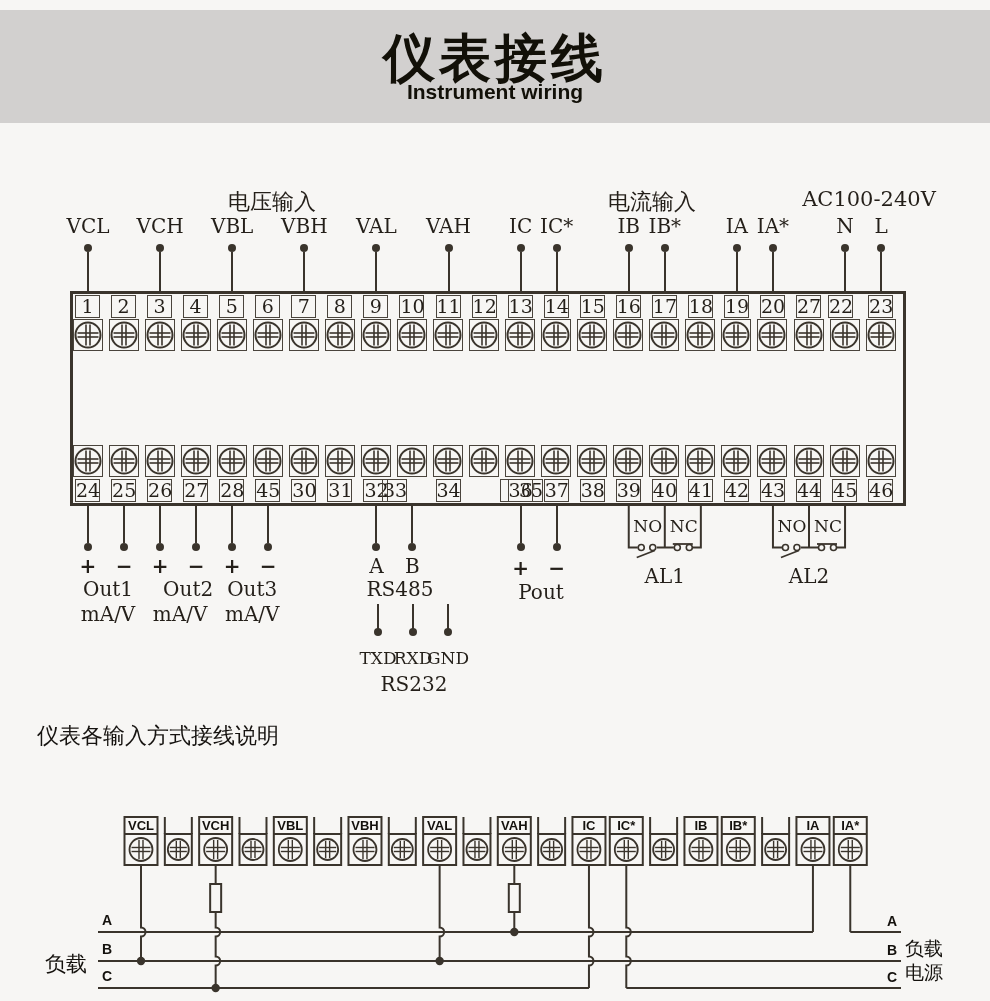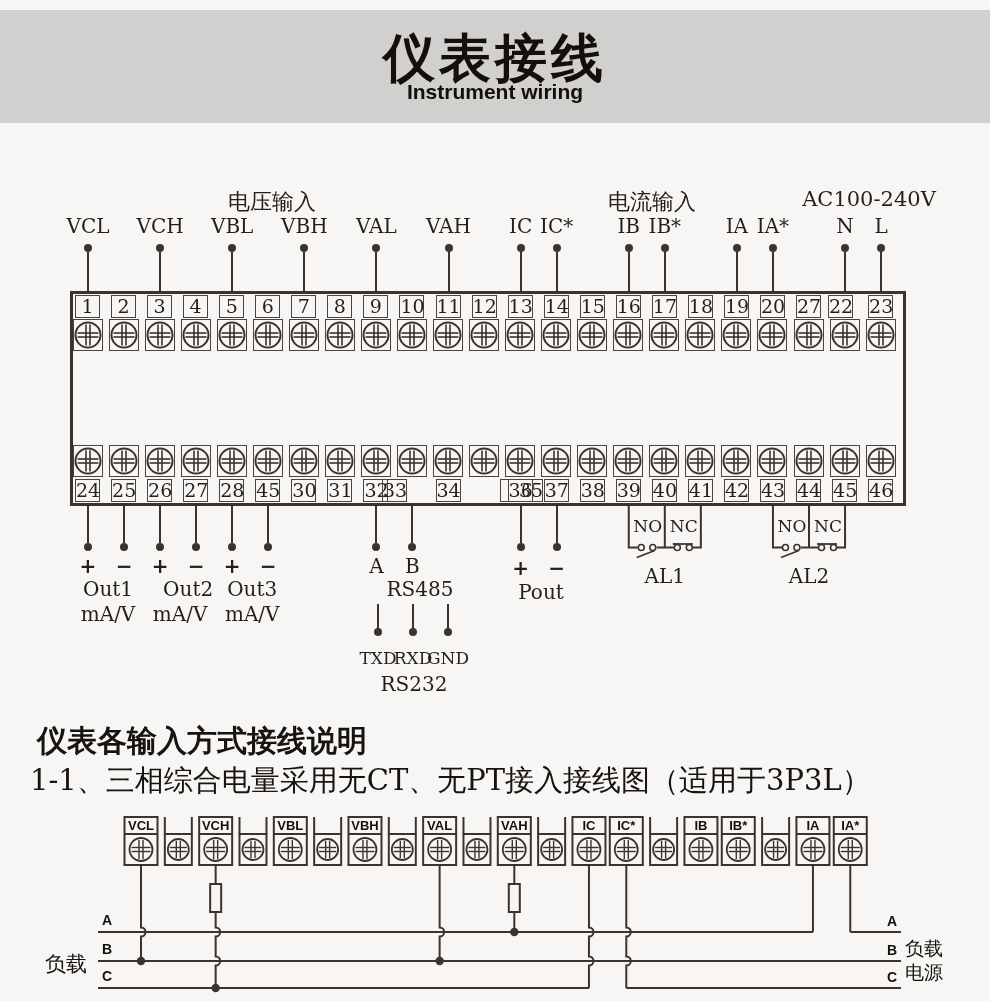--- a/index.html
+++ b/index.html
@@ -19,21 +19,21 @@
   .vwire{width:2px;background:#3a342c;}
   #block{left:70px;top:291px;width:830px;height:209px;border:3px solid #3a342c;}
   .numbox{border:1.5px solid #4a443c;text-align:center;
           font-family:"DejaVu Serif","Liberation Serif",serif;font-size:19px;line-height:21px;}
   .screwbox{border:1.5px solid #4a443c;}
   .sign{transform:translateX(-50%);font-family:"DejaVu Serif","Liberation Serif",serif;
         font-size:20px;font-weight:bold;}
   .conlabel{transform:translateX(-50%);font-family:"DejaVu Serif","Liberation Serif",serif;
             font-size:20px;white-space:nowrap;text-align:center;}
   .small{font-size:17px;}
-  #sec-heading{left:37px;top:721px;font-size:30px;font-weight:bold;color:#161310;white-space:nowrap;}
+  #sec-heading{left:37px;top:721px;font-size:22px;font-weight:normal;color:#161310;white-space:nowrap;}
   #sec-subheading{left:30px;top:761px;font-family:"DejaVu Serif","Liberation Serif",serif;
                   font-size:29px;color:#161310;white-space:nowrap;}
   svg{position:absolute;pointer-events:none;}
   #relay-svg{left:0;top:0;}
   #diagram-svg{left:0;top:811px;}
 </style>
 </head>
 <body>
 
 <div id="canvas">
@@ -572,21 +572,21 @@
       <div class="abs sign" style="left:232.2px;top:554px;">+</div>
       <div class="abs sign" style="left:268.25px;top:554px;">−</div>
       <div class="abs conlabel" style="left:252.225px;top:577px;">Out3</div>
       <div class="abs conlabel" style="left:252.225px;top:602px;">mA/V</div>
       <div class="abs vwire" style="left:375.4px;top:503px;height:40px;"></div>
       <div class="abs dot" style="left:372.4px;top:543px;"></div>
       <div class="abs sign" style="left:376.4px;top:554px;font-weight:normal;">A</div>
       <div class="abs vwire" style="left:411.45px;top:503px;height:40px;"></div>
       <div class="abs dot" style="left:408.45px;top:543px;"></div>
       <div class="abs sign" style="left:412.45px;top:554px;font-weight:normal;">B</div>
-      <div class="abs conlabel" style="left:400px;top:577px;margin-left:20px;">RS485</div>
+      <div class="abs conlabel" style="left:400px;top:577px;">RS485</div>
       <div class="abs vwire" style="left:519.5999999999999px;top:503px;height:40px;"></div>
       <div class="abs dot" style="left:516.5999999999999px;top:543px;"></div>
       <div class="abs vwire" style="left:555.65px;top:503px;height:40px;"></div>
       <div class="abs dot" style="left:552.65px;top:543px;"></div>
       <div class="abs sign" style="left:520.5999999999999px;top:556px;">+</div>
       <div class="abs sign" style="left:556.65px;top:556px;">−</div>
       <div class="abs conlabel" style="left:541px;top:580px;">Pout</div>
       <div class="abs conlabel small" style="left:647.775px;top:516px;">NO</div>
       <div class="abs conlabel small" style="left:683.8249999999999px;top:516px;">NC</div>
       <div class="abs conlabel" style="left:664.8px;top:564px;">AL1</div>
@@ -620,21 +620,20 @@
       <path d="M845.05,503 L845.05,547.5 L836.05,547.5" fill="none" stroke="#3a342c" stroke-width="2"></path>
       <circle cx="785.4499999999999" cy="547.5" r="3" fill="#f7f6f4" stroke="#3a342c" stroke-width="1.6"></circle>
       <circle cx="796.9499999999999" cy="547.5" r="3" fill="#f7f6f4" stroke="#3a342c" stroke-width="1.6"></circle>
       <circle cx="821.5" cy="547.5" r="3" fill="#f7f6f4" stroke="#3a342c" stroke-width="1.6"></circle>
       <circle cx="833.5" cy="547.5" r="3" fill="#f7f6f4" stroke="#3a342c" stroke-width="1.6"></circle>
       <line x1="798.9499999999999" y1="550.5" x2="780.9499999999999" y2="557.5" stroke="#3a342c" stroke-width="1.8"></line>
       <line x1="817" y1="544" x2="837" y2="544" stroke="#3a342c" stroke-width="1.8"></line>
     </svg>
 
   <div id="sec-heading" class="abs">仪表各输入方式接线说明</div>
-  <div id="sec-subheading" class="abs">1-1、三相综合电量采用无CT、无PT接入接线图（适用于3P3L）</div>
 
   <svg id="diagram-svg" width="990" height="190" viewBox="0 0 990 190">
       <rect x="124.5" y="6" width="33" height="48" fill="none" stroke="#3a342c" stroke-width="2"></rect>
       <line x1="124.5" y1="23" x2="157.5" y2="23" stroke="#3a342c" stroke-width="2"></line>
       <text x="141" y="19" text-anchor="middle" font-size="13" font-weight="bold" fill="#14110d" font-family="Liberation Sans, DejaVu Sans, sans-serif">VCL</text>
       <circle cx="141" cy="38.5" r="11.5" fill="none" stroke="#3a342c" stroke-width="1.8"></circle>
           <line x1="139" y1="29" x2="139" y2="48" stroke="#3a342c" stroke-width="1.4"></line>
           <line x1="143" y1="29" x2="143" y2="48" stroke="#3a342c" stroke-width="1.4"></line>
           <line x1="131.5" y1="36.5" x2="150.5" y2="36.5" stroke="#3a342c" stroke-width="1.4"></line>
           <line x1="131.5" y1="40.5" x2="150.5" y2="40.5" stroke="#3a342c" stroke-width="1.4"></line>

